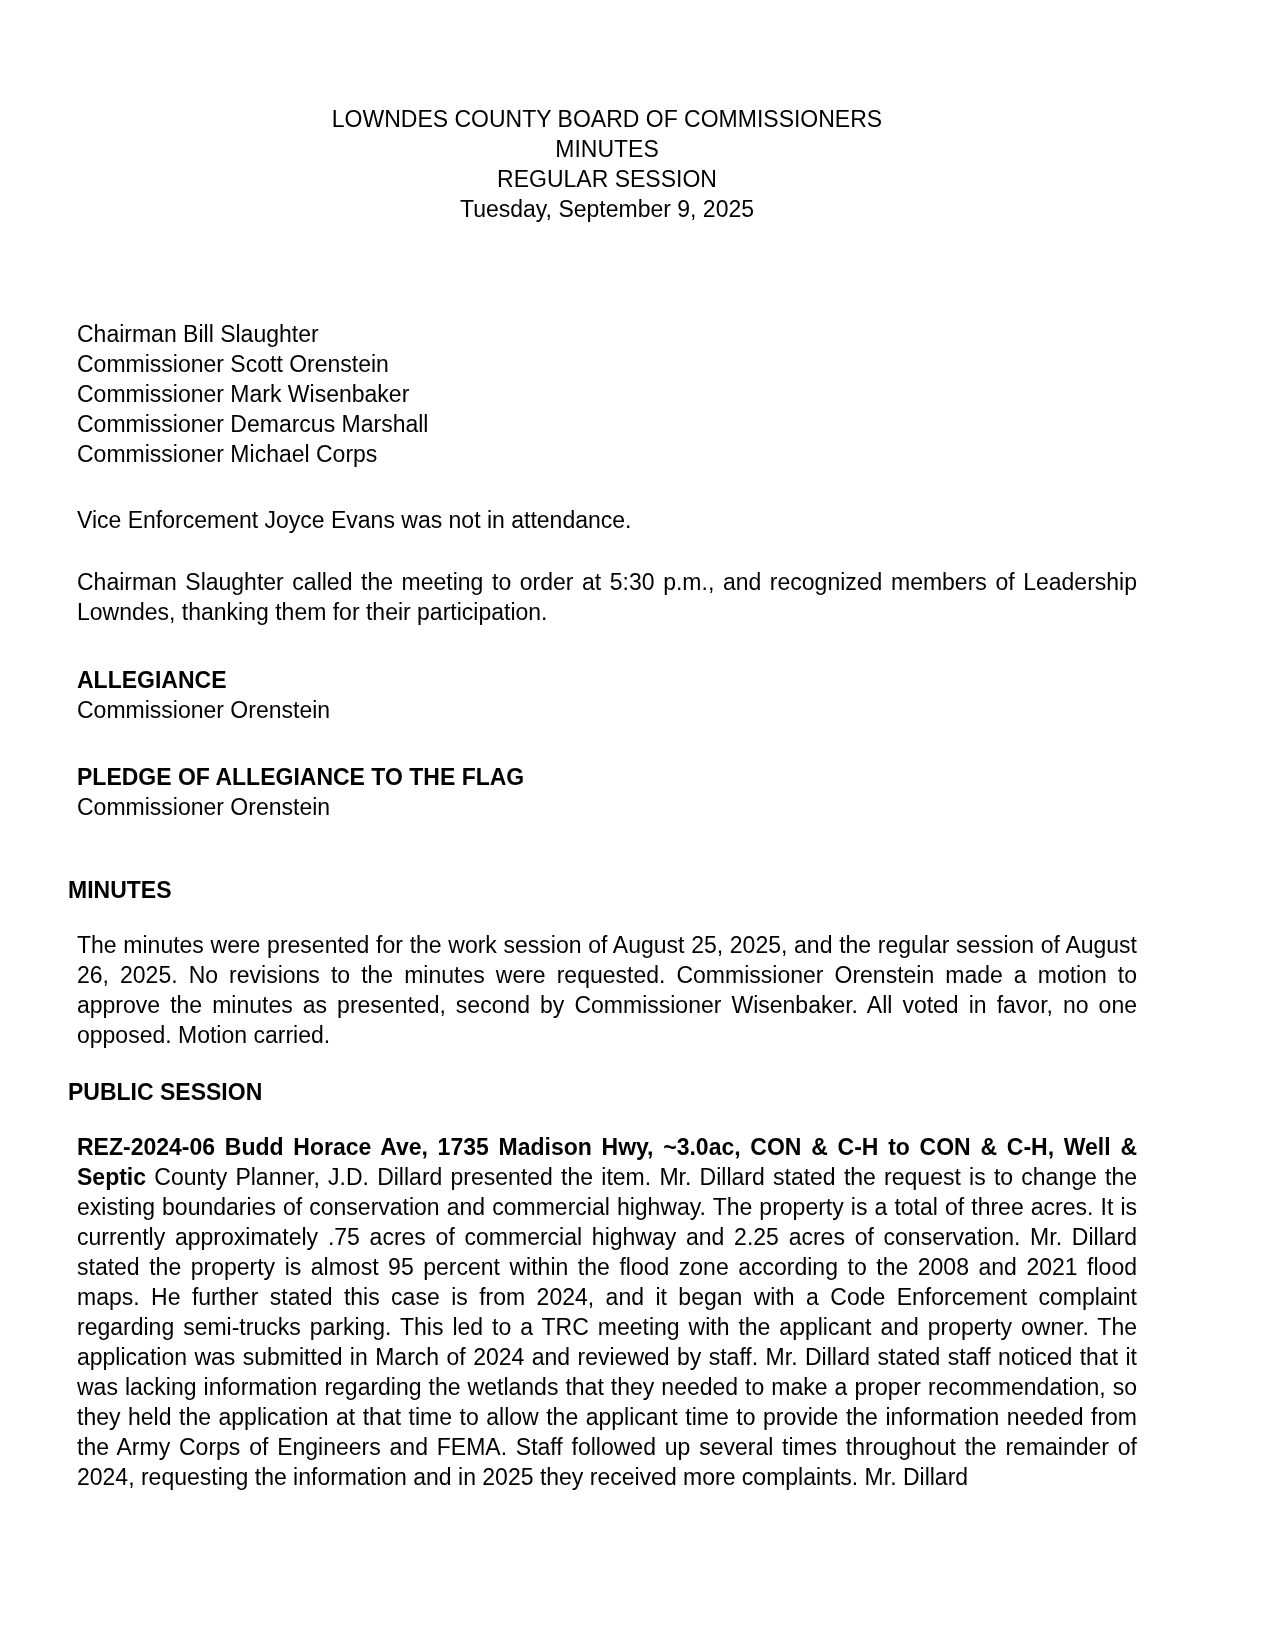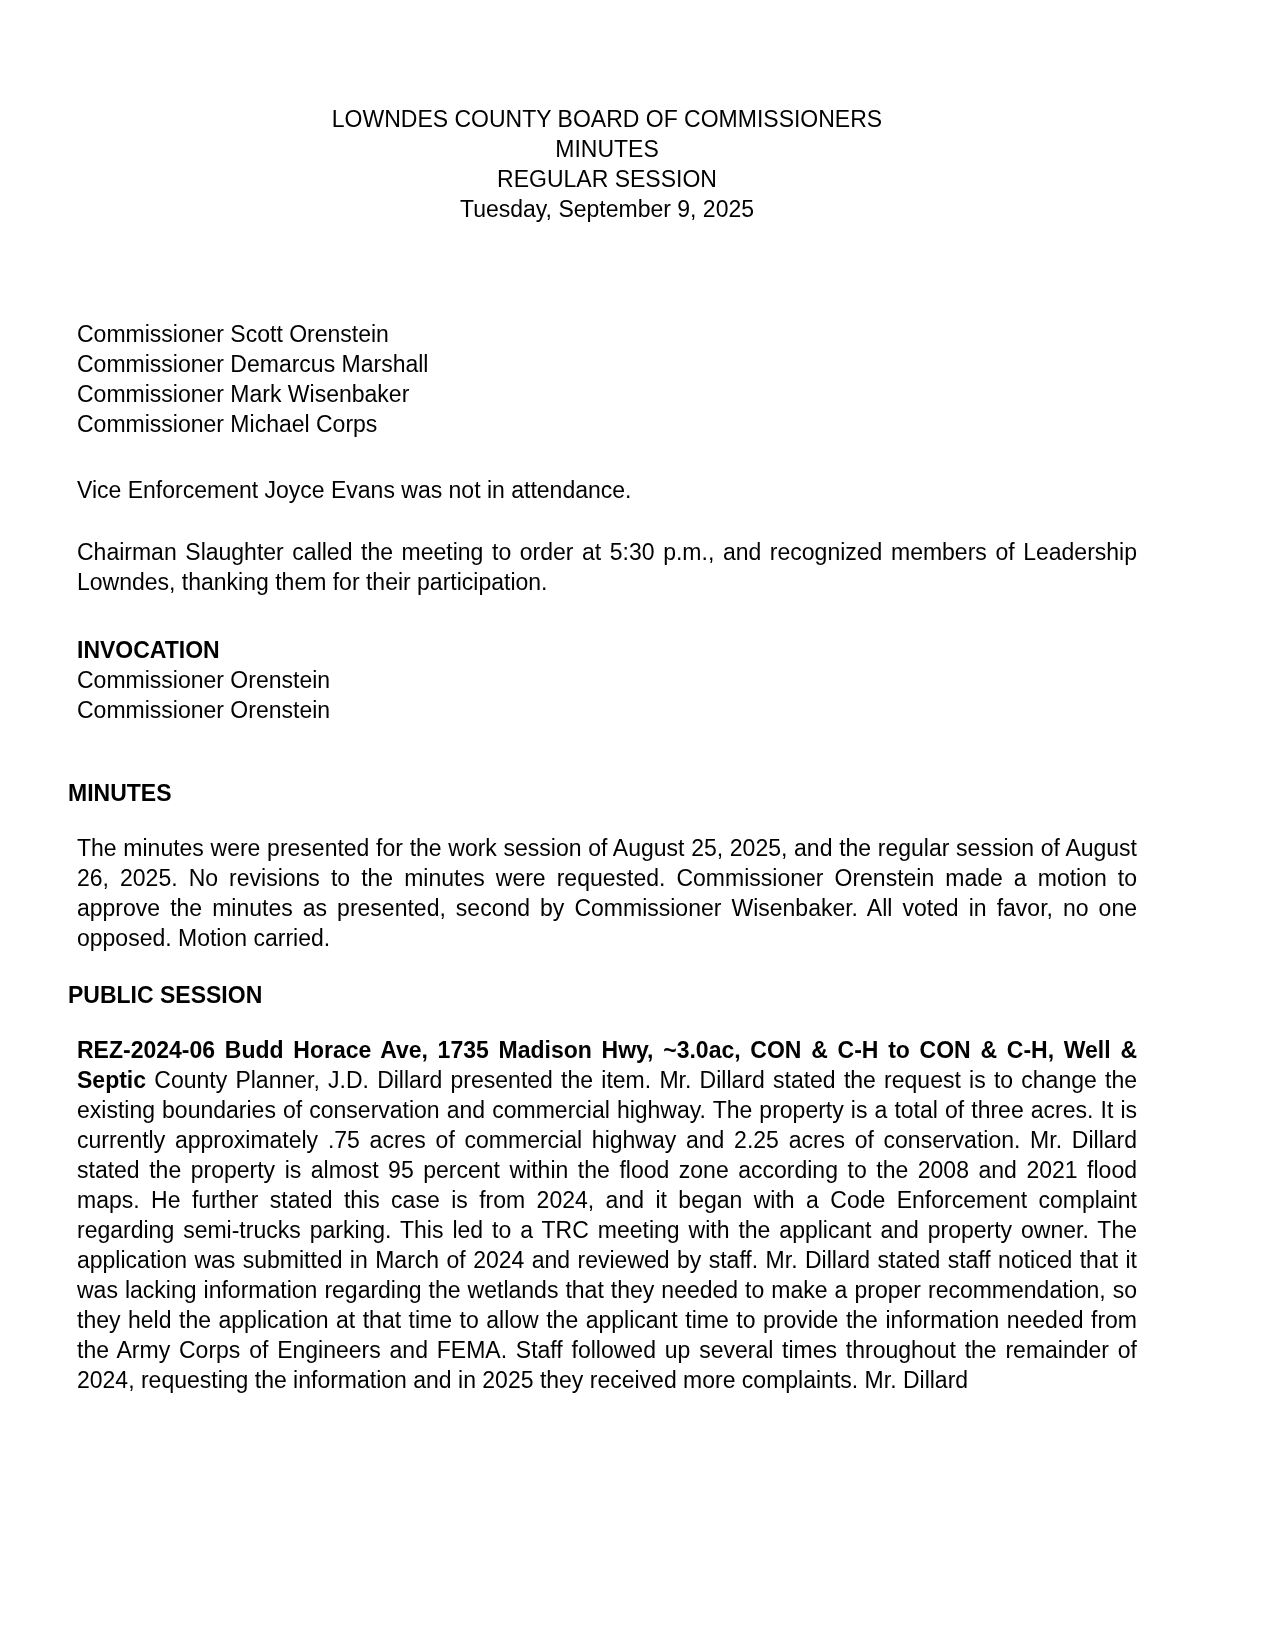--- a/index.html
+++ b/index.html
@@ -38,36 +38,38 @@
 <div class="page">
 
   <header class="doc-title">
     <div>LOWNDES COUNTY BOARD OF COMMISSIONERS</div>
     <div>MINUTES</div>
     <div>REGULAR SESSION</div>
     <div>Tuesday, September 9, 2025</div>
   </header>
 
   <section class="attendance">
+    <div>Chairman Bill Slaughter</div>
     <div>Commissioner Scott Orenstein</div>
+    <div>Commissioner Mark Wisenbaker</div>
     <div>Commissioner Demarcus Marshall</div>
-    <div>Commissioner Mark Wisenbaker</div>
     <div>Commissioner Michael Corps</div>
   </section>
 
   <p class="absence-note">Vice Enforcement Joyce Evans was not in attendance.</p>
 
   <p class="para call-to-order">Chairman Slaughter called the meeting to order at 5:30 p.m., and recognized members of Leadership Lowndes, thanking them for their participation.</p>
 
   <section class="sec-invocation">
-    <h2 class="section-heading">INVOCATION</h2>
+    <h2 class="section-heading">ALLEGIANCE</h2>
     <div>Commissioner Orenstein</div>
   </section>
 
   <section class="sec-pledge">
+    <h2 class="section-heading">PLEDGE OF ALLEGIANCE TO THE FLAG</h2>
     <div>Commissioner Orenstein</div>
   </section>
 
   <section class="sec-minutes">
     <h2 class="section-heading outdent">MINUTES</h2>
     <p class="para">The minutes were presented for the work session of August 25, 2025, and the regular session of August 26, 2025. No revisions to the minutes were requested. Commissioner Orenstein made a motion to approve the minutes as presented, second by Commissioner Wisenbaker. All voted in favor, no one opposed. Motion carried.</p>
   </section>
 
   <section class="sec-public-hearing">
     <h2 class="section-heading outdent">PUBLIC SESSION</h2>

